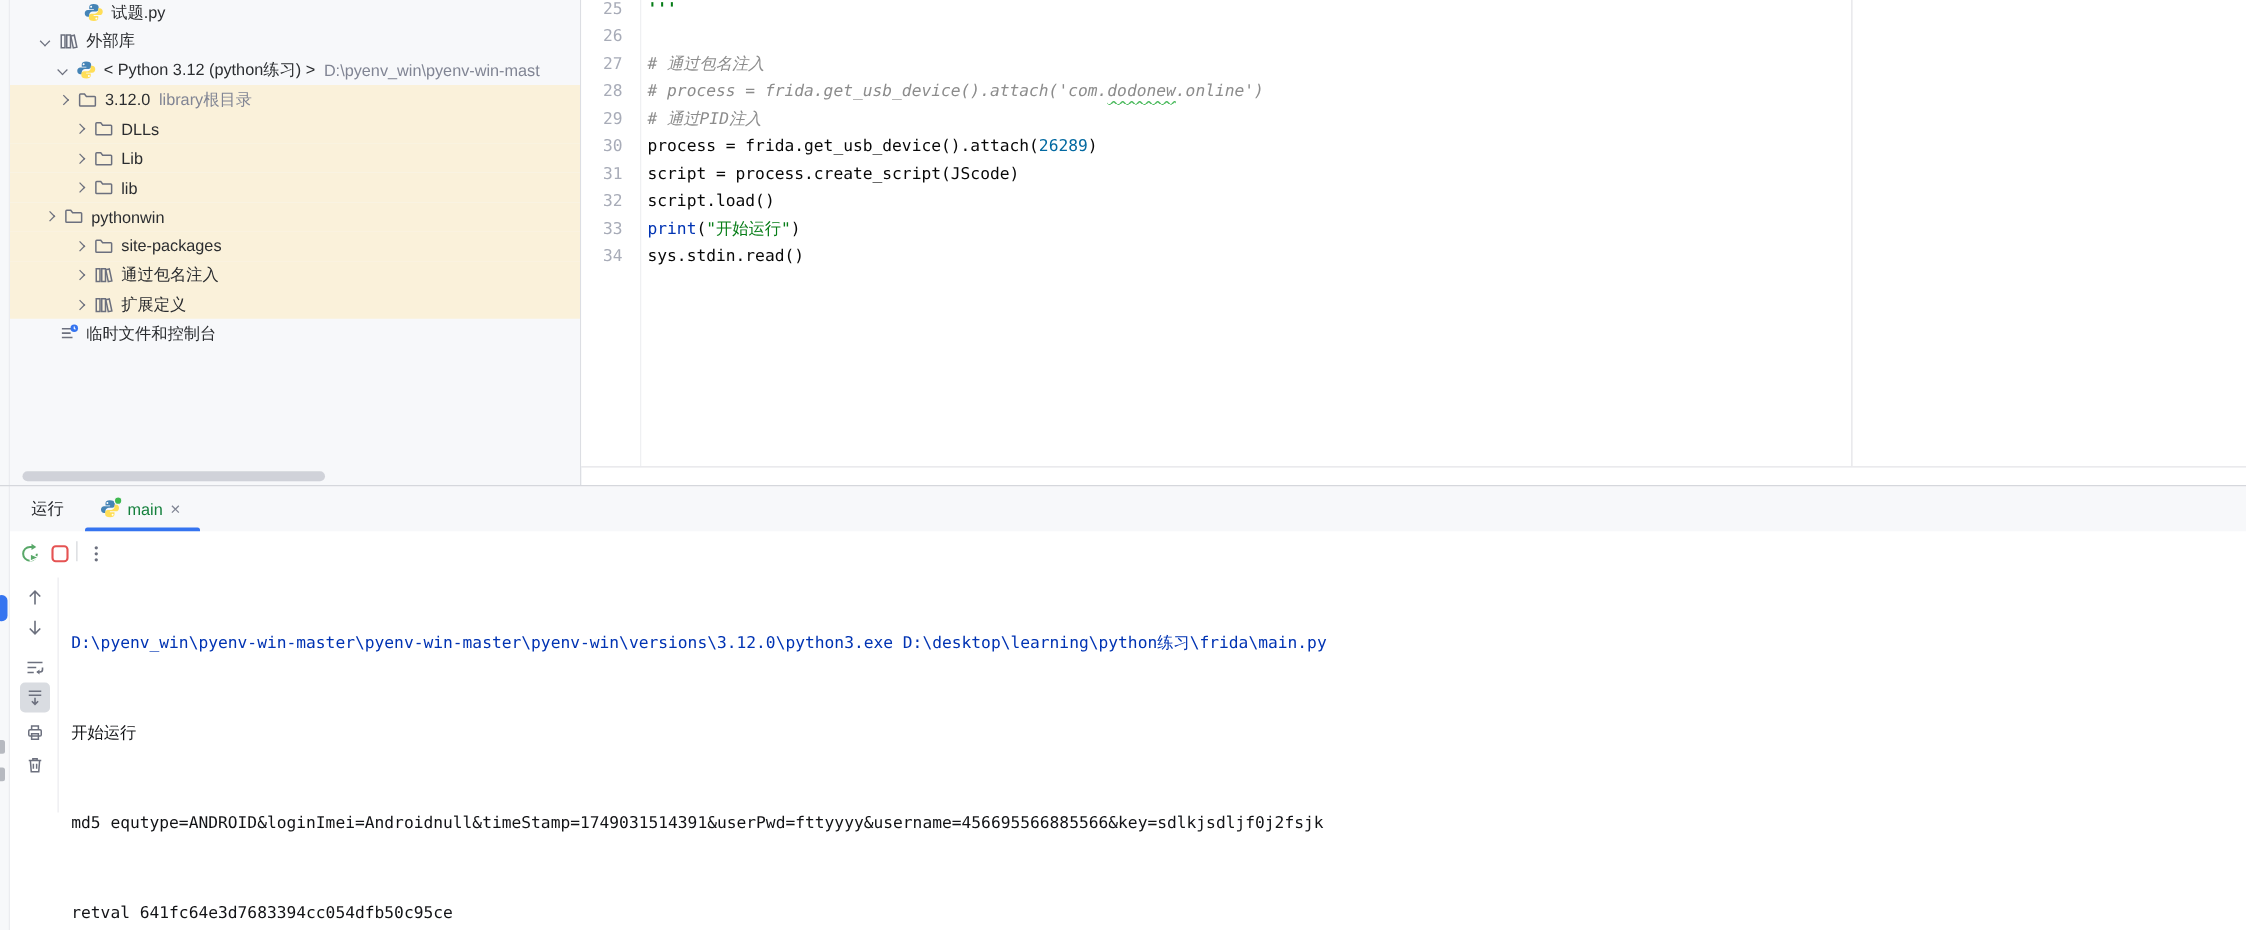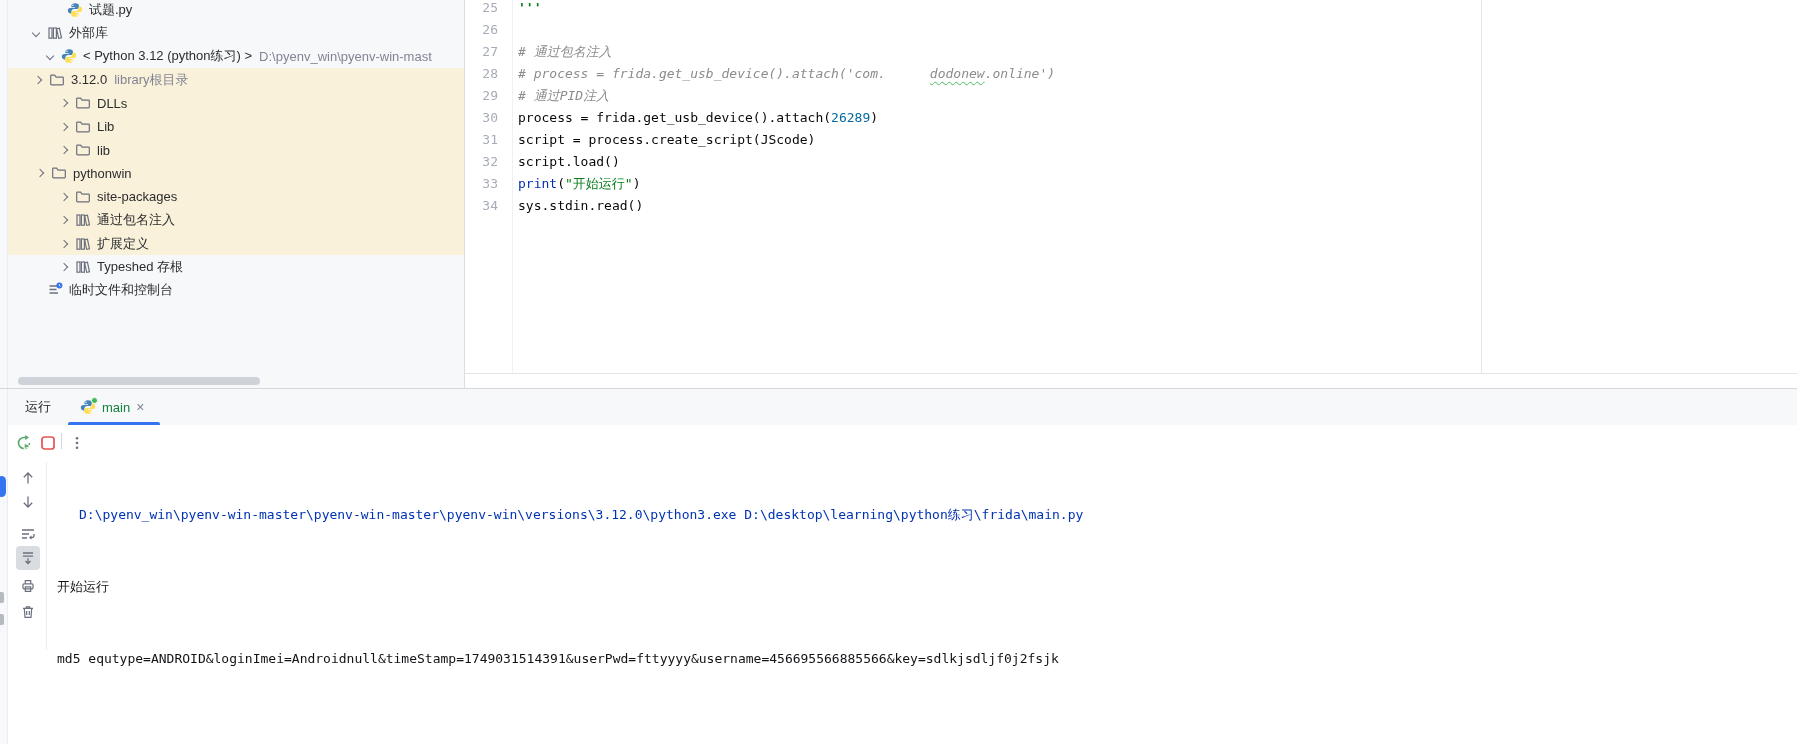--- a/index.html
+++ b/index.html
@@ -32,21 +32,21 @@
   #editor-bottom-border { left:465px; top:373px; width:1332px; height:1px; background:#e3e4e8; }
   #right-pane { left:1481px; top:0; width:316px; height:373px; background:#fff; border-left:1px solid #e3e4e8; }
   .eline { position:absolute; height:22px; line-height:22px; font-size:13px; white-space:pre; }
   .gnum { left:465px; width:33px; text-align:right; color:#a8acb8; }
   .ecode { left:518px; color:#080808; }
   .tok-comment { color:#8c8c8c; font-style:italic; }
   .tok-string { color:#067d17; }
   .tok-number { color:#0369a1; }
   .tok-keyword { color:#0033b3; }
   .tok-doc { color:#067d17; font-weight:bold; }
-  .squiggle { text-decoration:underline wavy #4dbb5f 1px; text-underline-offset:3px; text-decoration-skip-ink:none;margin-left:44px; }
+  .squiggle { text-decoration:underline wavy #4dbb5f 1px; text-underline-offset:3px; text-decoration-skip-ink:none; }
 
   
   #main-divider { left:0; top:388px; width:1797px; height:1px; background:#d5d7dc; z-index:31; }
   #bottom-panel { left:8px; top:389px; width:1789px; height:355px; background:#fff; }
   #tabstrip { position:absolute; left:0; top:0; width:1789px; height:36px; background:#f7f8fa; }
   #tw-title { position:absolute; left:17px; top:0; height:36px; line-height:36px; font-size:13px; font-weight:500; color:#222429; cursor:pointer; }
   #main-tab { position:absolute; left:60px; top:0; height:36px; display:flex; align-items:center; gap:6px; padding:0 12px; cursor:pointer; }
   #main-tab .tab-label { font-size:13px; color:#15803d; }
   #tab-underline { position:absolute; left:60px; top:33px; width:92px; height:3px; background:#3574f0; border-radius:2px 2px 0 0; }
   #tab-close { color:#818594; font-size:14px; line-height:14px; cursor:pointer; }
@@ -56,21 +56,21 @@
   #toolbar { position:absolute; left:0; top:40px; width:100px; height:28px; }
   .tbtn { position:absolute; width:22px; height:22px; display:flex; align-items:center; justify-content:center; border-radius:4px; cursor:pointer; }
   #toolbar-sep { position:absolute; left:53px; top:4px; width:1px; height:16px; background:#d5d7dc; }
 
   #console-gutter-line { position:absolute; left:38px; top:73px; width:1px; height:188px; background:#ebecf0; }
   .gbtn { position:absolute; left:8px; width:24px; height:24px; display:flex; align-items:center; justify-content:center; border-radius:4px; cursor:pointer; }
   .gbtn.active { background:#d9dce1; }
 
   #console { position:absolute; left:49px; top:66px; font-size:13px; line-height:24px; color:#121316; white-space:pre; }
   .cline { height:24px; }
-  .cline.cmd { color:#0033b3;margin-left:22px; }
+  .cline.cmd { color:#0033b3; }
 </style>
 </head>
 <body>
 
 <div id="stripe" class="abs">
   <div id="stripe-pill" class="abs"></div>
   <div class="stripe-mark abs" style="top:592px"></div>
   <div class="stripe-mark abs" style="top:614px"></div>
 </div>
 
@@ -109,21 +109,21 @@
           <svg width="16" height="16" viewBox="0 0 16 16">
     <path fill="#4584b6" d="M7.9 1.2c-2.3 0-3.5.9-3.5 2.4v1.7h3.7v.6H3.3C1.8 5.9.8 7 .8 8.6s1 2.8 2.5 2.8h1.1V9.7c0-1.5 1.3-2.6 2.7-2.6h2.7c1.2 0 2.1-.9 2.1-2.1V3.6c0-1.6-1.5-2.4-4-2.4z"></path>
     <circle fill="#fff" cx="5.9" cy="3.3" r="0.8"></circle>
     <path fill="#ffde57" d="M8.1 14.8c2.3 0 3.5-.9 3.5-2.4v-1.7H7.9v-.6h4.8c1.5 0 2.5-1.1 2.5-2.7s-1-2.8-2.5-2.8h-1.1v1.7c0 1.5-1.3 2.6-2.7 2.6H6.2c-1.2 0-2.1.9-2.1 2.1v1.4c0 1.6 1.5 2.4 4 2.4z"></path>
     <circle fill="#fff" cx="10.1" cy="12.7" r="0.8"></circle>
   </svg>
         </span>
       <span>&lt; Python 3.12 (python练习) &gt;</span>
       <span class="tsec">D:\pyenv_win\pyenv-win-mast</span>
     </div>
-    <div class="trow hl" style="padding-left:20px">
+    <div class="trow hl" style="padding-left:33px">
       <span class="chev right">
           <i></i>
         </span>
       <span class="ticon">
           <svg width="16" height="16" viewBox="0 0 16 16">
     <path fill="none" stroke="#6c707e" stroke-width="1.2" d="M1.7 3.9c0-.4.3-.7.7-.7h3.2l1.5 1.9h6.5c.4 0 .7.3.7.7v6.3c0 .4-.3.7-.7.7H2.4c-.4 0-.7-.3-.7-.7z"></path>
   </svg>
         </span>
       <span>3.12.0</span>
       <span class="tsec">library根目录</span>
@@ -201,33 +201,20 @@
           <i></i>
         </span>
       <span class="ticon">
           <svg width="16" height="16" viewBox="0 0 16 16">
     <rect fill="none" stroke="#6c707e" stroke-width="1.2" x="2" y="3" width="3" height="10.2"></rect>
     <rect fill="none" stroke="#6c707e" stroke-width="1.2" x="6.4" y="3" width="3" height="10.2"></rect>
     <rect fill="none" stroke="#6c707e" stroke-width="1.2" x="10.6" y="3.4" width="2.9" height="9.8" transform="rotate(-12 12 8.3)"></rect>
   </svg>
         </span>
       <span>扩展定义</span>
-    </div>
-    <div class="trow" style="padding-left:46px">
-      <span class="chev right">
-          <i></i>
-        </span>
-      <span class="ticon">
-          <svg width="16" height="16" viewBox="0 0 16 16">
-    <rect fill="none" stroke="#6c707e" stroke-width="1.2" x="2" y="3" width="3" height="10.2"></rect>
-    <rect fill="none" stroke="#6c707e" stroke-width="1.2" x="6.4" y="3" width="3" height="10.2"></rect>
-    <rect fill="none" stroke="#6c707e" stroke-width="1.2" x="10.6" y="3.4" width="2.9" height="9.8" transform="rotate(-12 12 8.3)"></rect>
-  </svg>
-        </span>
-      <span>Typeshed 存根</span>
     </div>
     <div class="trow" style="padding-left:18px">
       <span class="chev none"></span>
       <span class="ticon">
           <svg width="16" height="16" viewBox="0 0 16 16">
     <path fill="none" stroke="#6c707e" stroke-width="1.3" d="M2.5 4h8M2.5 7.5h7M2.5 11h8.5"></path>
     <circle cx="12.4" cy="3.6" r="3" fill="#3574f0"></circle>
     <path d="M12.4 2.2v1.5l1 .7" stroke="#fff" stroke-width="0.9" fill="none"></path>
   </svg>
         </span>
@@ -339,20 +326,21 @@
   <div class="gbtn" style="top:211px">
       <svg width="16" height="16" viewBox="0 0 16 16">
     <path fill="none" stroke="#6c707e" stroke-width="1.2" d="M3 4.3h10M6.3 4.3V2.9h3.4v1.4M4.3 4.3l.7 9h6l.7-9M6.7 7v4M9.3 7v4"></path>
   </svg>
     </div>
 
   <div id="console" class="mono">
     <div class="cline cmd">D:\pyenv_win\pyenv-win-master\pyenv-win-master\pyenv-win\versions\3.12.0\python3.exe D:\desktop\learning\python练习\frida\main.py</div>
     <div class="cline">开始运行</div>
     <div class="cline">md5 equtype=ANDROID&amp;loginImei=Androidnull&amp;timeStamp=1749031514391&amp;userPwd=fttyyyy&amp;username=456695566885566&amp;key=sdlkjsdljf0j2fsjk</div>
+    <div class="cline">retval 641fc64e3d7683394cc054dfb50c95ce</div>
     
     
     
     
     
     
   </div>
 </div>
 
 </body></html>

